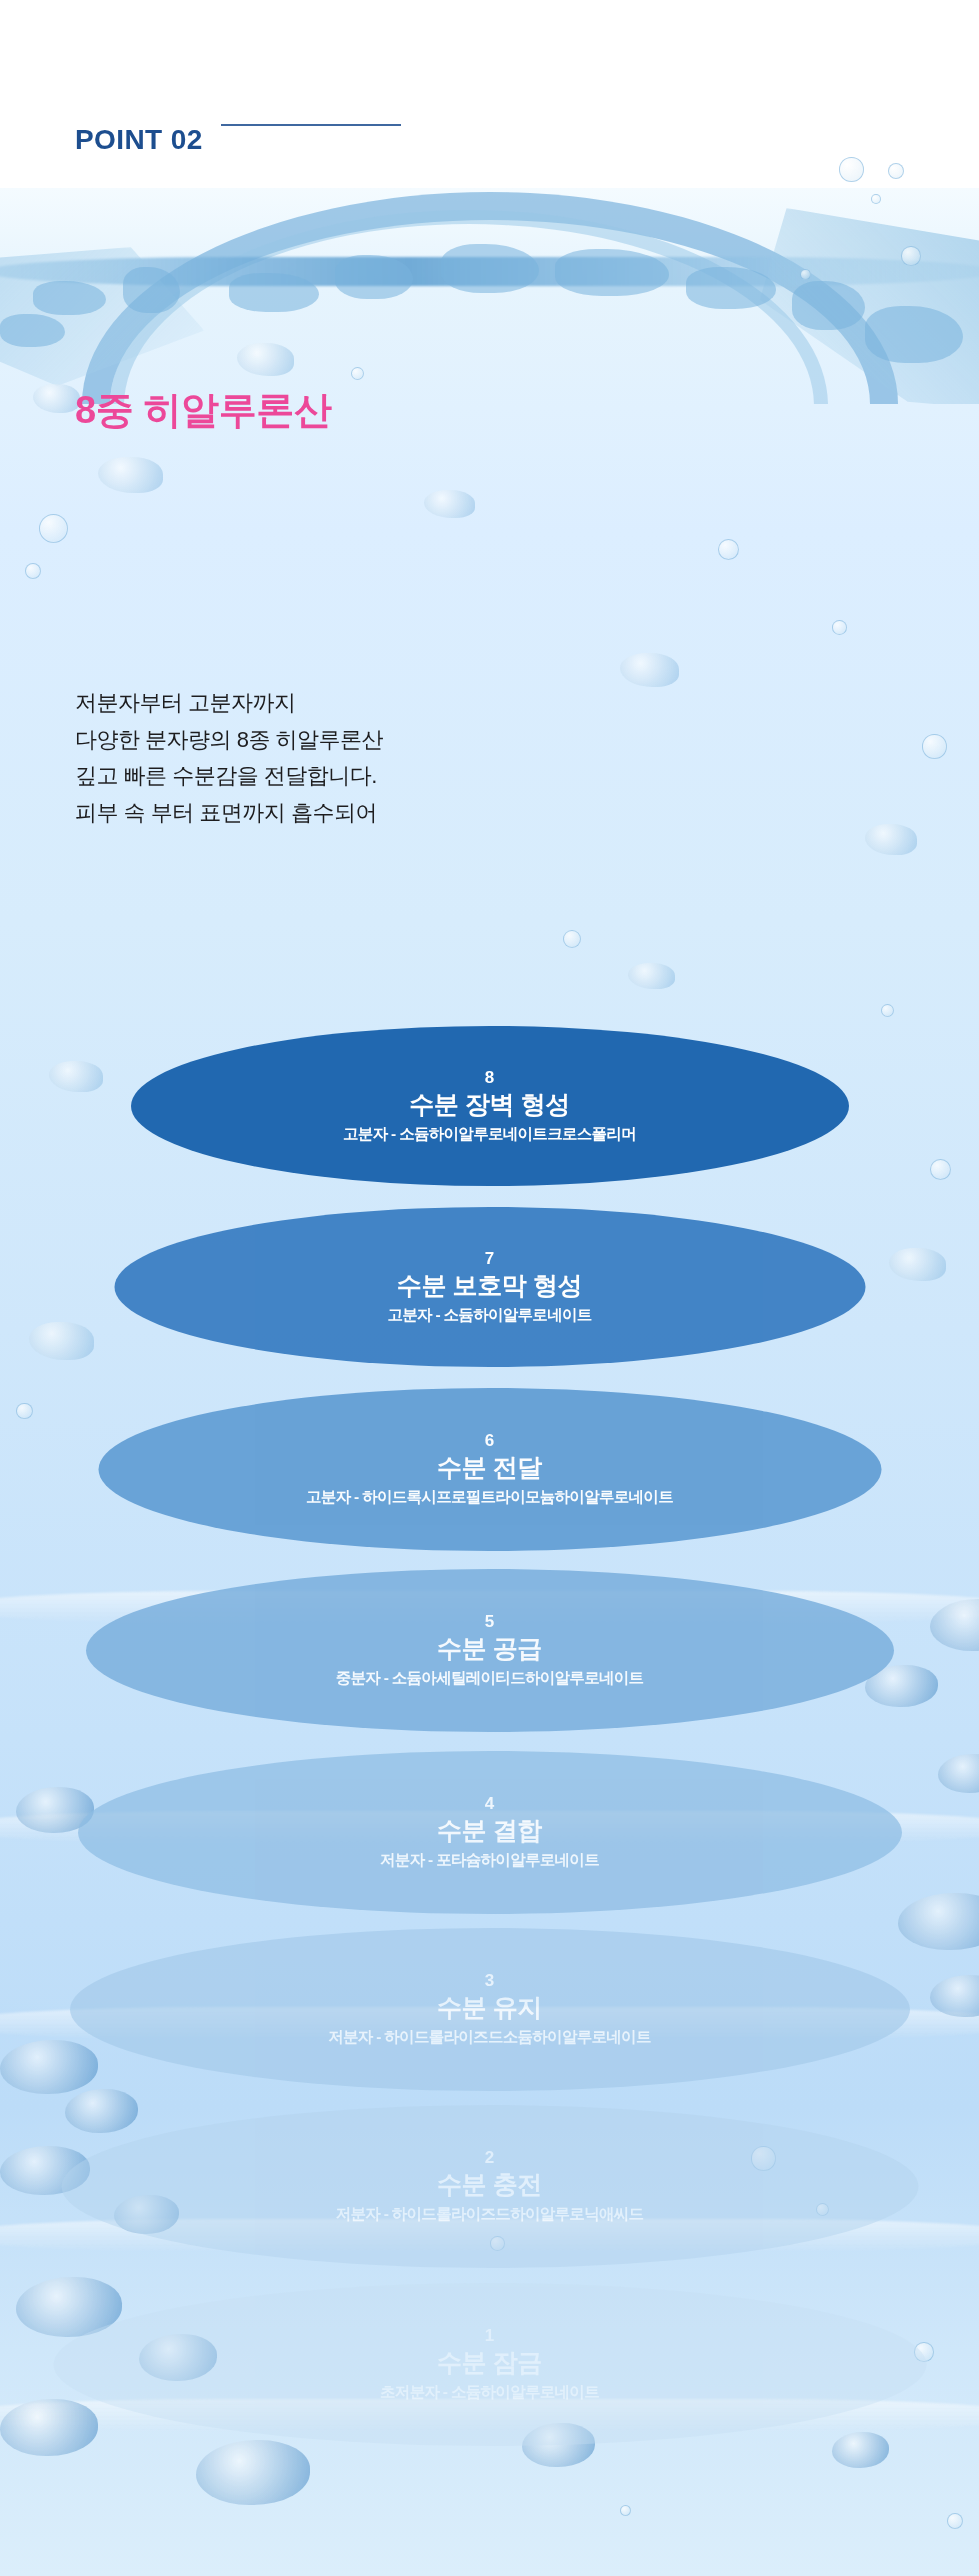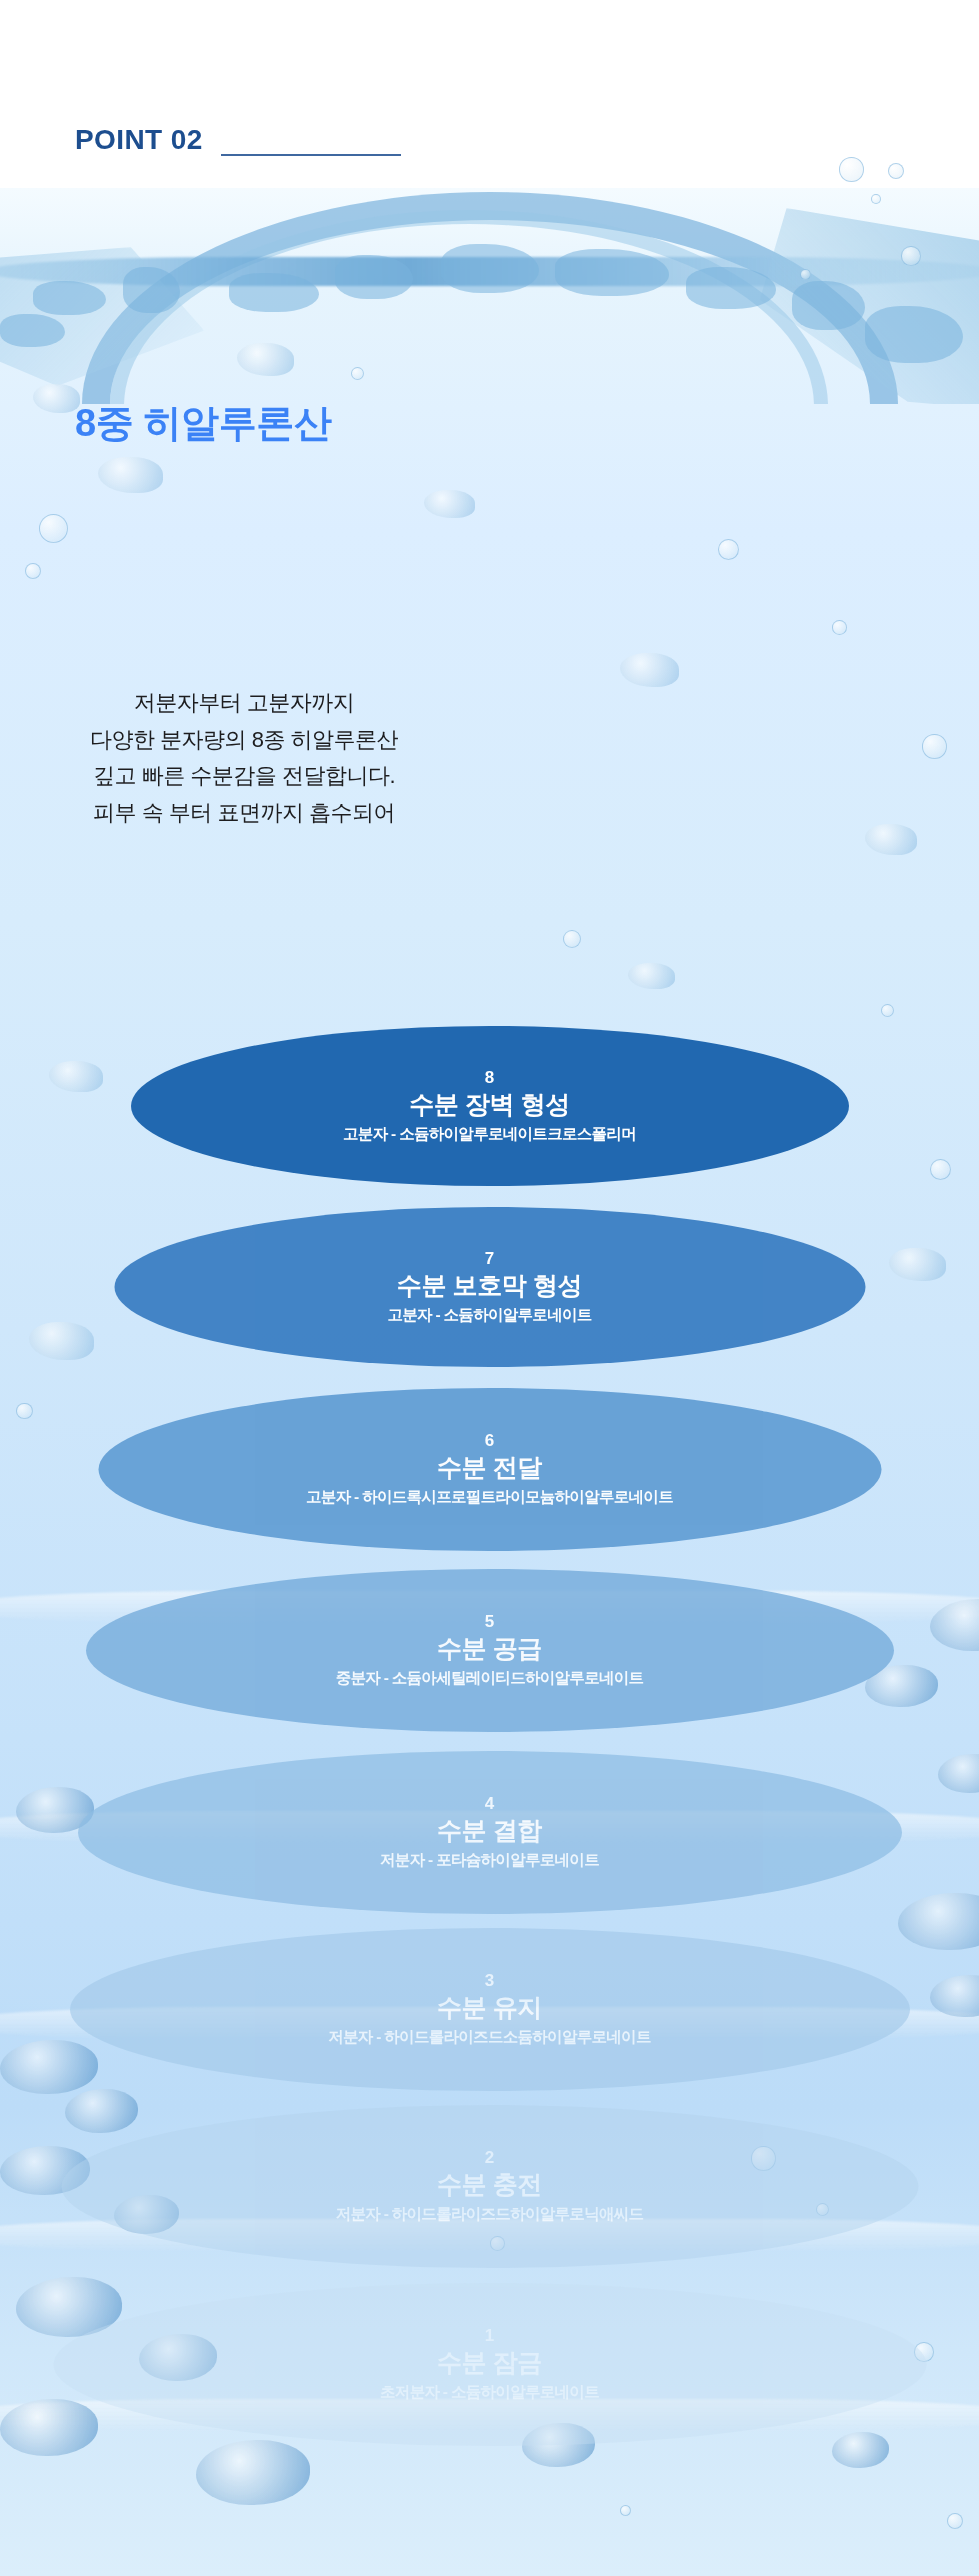--- a/index.html
+++ b/index.html
@@ -106,42 +106,42 @@
   .ripple {
     position:absolute; left:-49px; width:1077px; height:33px;
     border-radius:50%/100%;
     background:linear-gradient(180deg, rgba(255,255,255,0.55), rgba(255,255,255,0));
     filter:blur(1.2px);
   }
 
   
   .point-header {
     position:absolute; left:75px; top:124px;
-    display:flex; align-items:flex-end; gap:18px; z-index:40;
+    display:flex; align-items:flex-start; gap:18px; z-index:40;
   }
   .point-label {
     font-size:28px; font-weight:bold; color:#1d4e8f;
     letter-spacing:0.4px;
   }
   .point-rule {
     width:180px; height:1.6px; background:#1d4e8f; opacity:0.85;
   }
 
   
   .headline { position:absolute; left:75px; top:384px; z-index:40; }
   .headline-line {
     font-size:36px; color:#23599e; line-height:1.36; letter-spacing:-0.4px;
   }
   .headline-strong {
-    font-size:38px; color:#3b82f6; font-weight:bold;
-    line-height:1.4; letter-spacing:-0.4px; margin-top:13px;
+    font-size:38px; color:#ec4899; font-weight:bold;
+    line-height:1.4; letter-spacing:-0.4px; margin-top:0;
   }
 
   .bodycopy {
-    position:absolute; left:90px; top:685px; z-index:40;text-align:center;
+    position:absolute; left:75px; top:685px; z-index:40;
   }
   .bodycopy div {
     font-size:22px; color:#1d1d1f; line-height:1.66; letter-spacing:-0.5px;
   }
 
   
   .stack {
     position:absolute; left:0; top:1026px; width:979px; height:1436px; z-index:30;
   }
   .layer {

